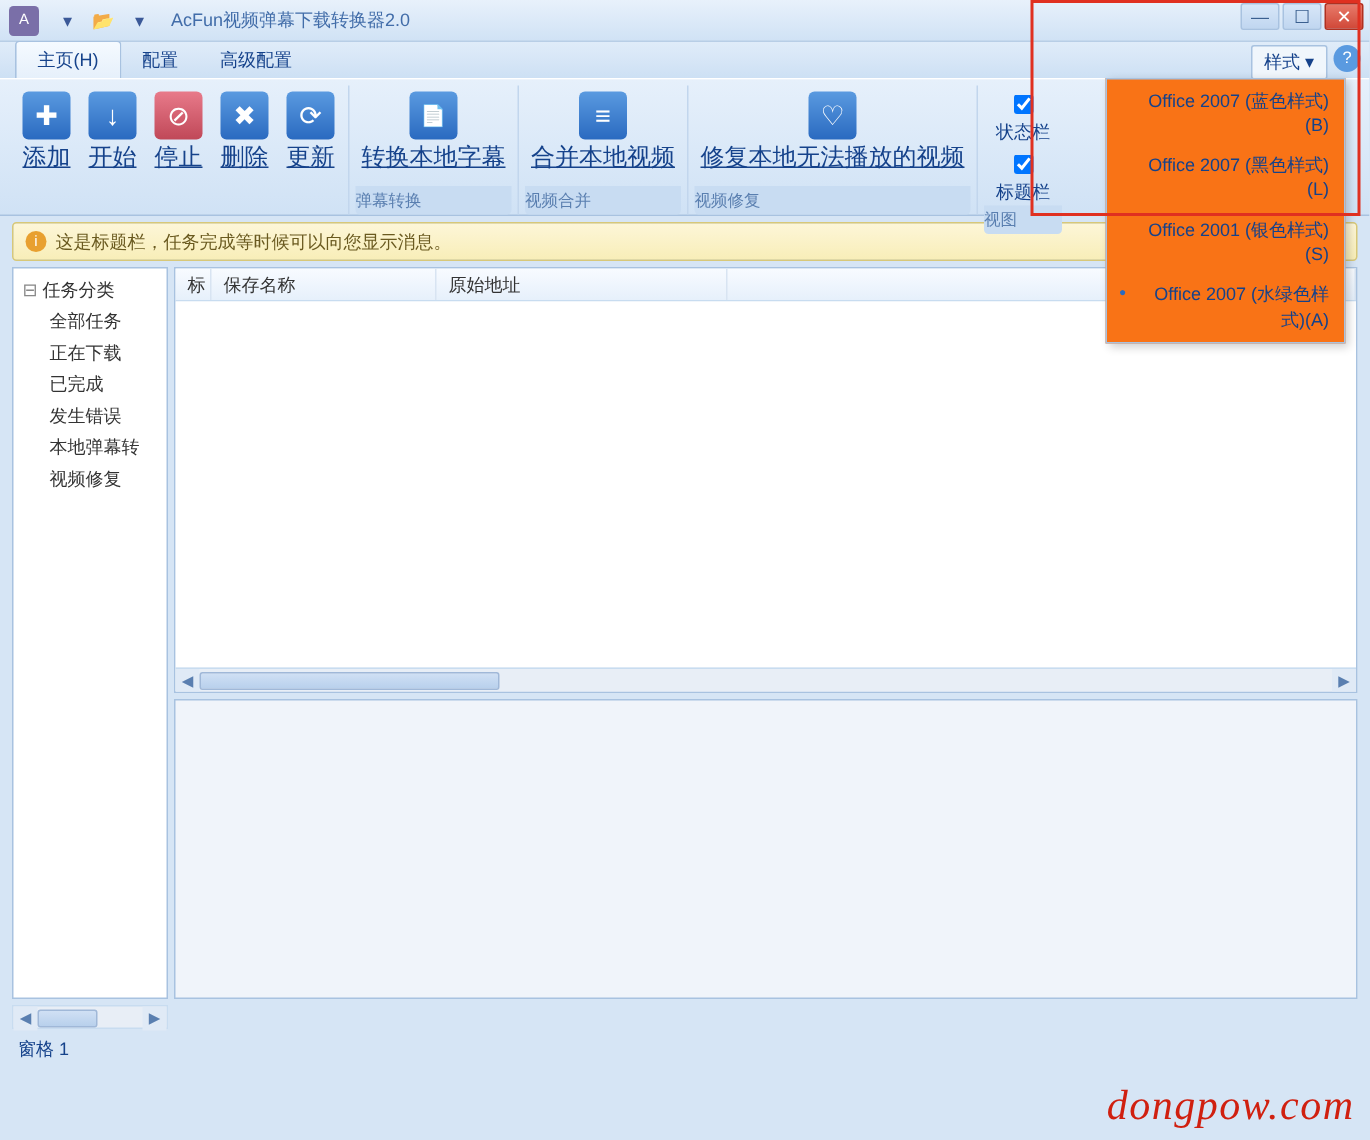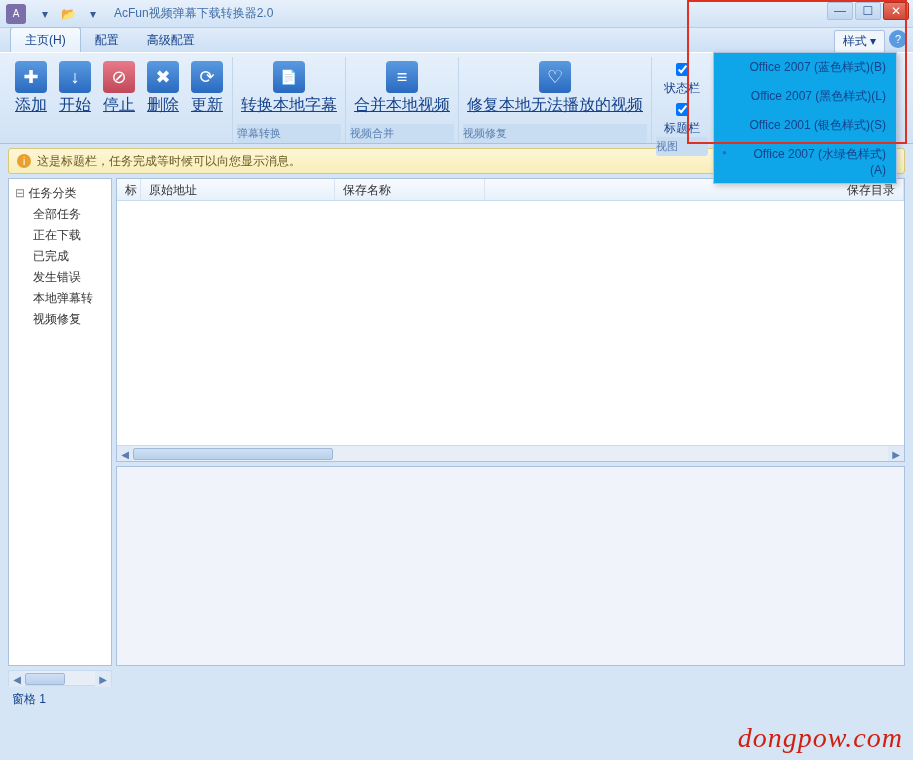--- a/index.html
+++ b/index.html
@@ -36,21 +36,21 @@
 .tool-icon.convert::before{content:"📄";font-size:14px;}
 .tool-icon.merge::before{content:"≡";}
 .tool-icon.fix::before{content:"♡";}
 .tool-label { font-size:16px; color:#15428b; text-align:center; white-space:nowrap;text-decoration:underline;}
 .group-label { font-size:11px; color:#5a7fb0; background:#c8dcf2; width:100%; text-align:left; padding:2px 0; border-bottom-left-radius:3px;border-bottom-right-radius:3px;}
 .checkbox-area { display:flex; flex-direction:column; gap:6px; padding:6px 8px 0; align-items:flex-start;}
 .chk { display:flex; align-items:center; gap:4px; color:#15428b; cursor:pointer;flex-direction:column;}
 .chk input{margin:0;}
 
 
-.style-popup { position:absolute; right:16px; top:52px; width:184px; background:#0ea5e9; border:1px solid #a8c2e0; box-shadow:2px 2px 6px rgba(0,0,0,.2); z-index:10;}
+.style-popup { position:absolute; right:16px; top:52px; width:160px; background:#f97316; border:1px solid #a8c2e0; box-shadow:2px 2px 6px rgba(0,0,0,.2); z-index:10;}
 .style-item { padding:6px 10px 6px 26px; color:#15428b; cursor:pointer; position:relative; text-align:right;}
 .style-item.selected::before { content:"●"; position:absolute; left:8px; color:#2a6ac0; font-size:8px; top:8px;}
 .red-highlight { position:absolute; right:6px; top:0px; width:220px; height:144px; border:2px solid #e03020; pointer-events:none; z-index:20;}
 
 
 .infobar { margin:4px 8px; height:26px; background:linear-gradient(#fdf6d8,#f8eeb8); border:1px solid #d8c878; border-radius:3px; display:flex; align-items:center; padding:0 8px; color:#6a5a20;}
 .info-icon { width:14px;height:14px;border-radius:7px;background:#e8a030;color:#fff;display:inline-flex;align-items:center;justify-content:center;font-size:10px;margin-right:6px;}
 
 
 .main { display:flex; margin:0 8px; height:488px; gap:4px;}
@@ -196,22 +196,22 @@
         <div class="tree-node">发生错误</div>
         <div class="tree-node">本地弹幕转</div>
         <div class="tree-node">视频修复</div>
       </div>
     </div>
   </div>
   <div class="content">
     <div class="listview">
       <div class="list-header">
         <div class="list-col" style="width:24px;">标</div>
+        <div class="list-col" style="width:150px;">保存名称</div>
         <div class="list-col" style="width:194px;">原始地址</div>
-        <div class="list-col" style="width:150px;">保存名称</div>
         <div class="list-col" style="flex:1;text-align:right;">保存目录</div>
       </div>
       <div class="list-body"></div>
       <div class="list-scroll">
         <div class="scroll-arrow left">◀</div>
         <div class="scroll-thumb"></div>
         <div class="scroll-arrow right">▶</div>
       </div>
     </div>
     <div class="detail-panel"></div>

